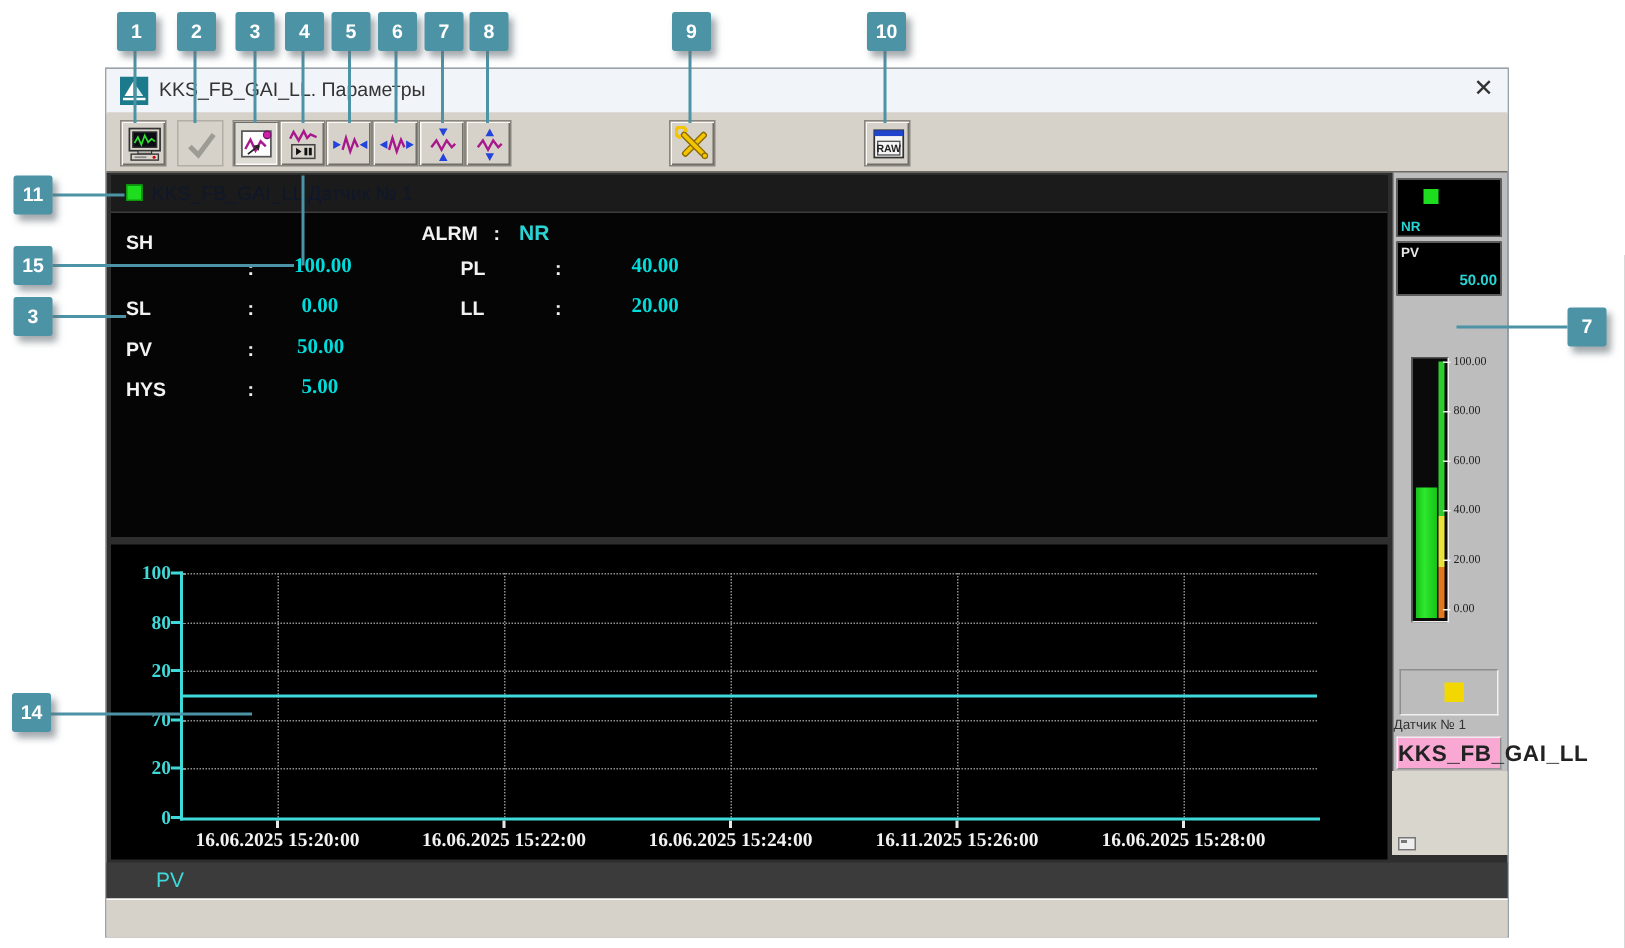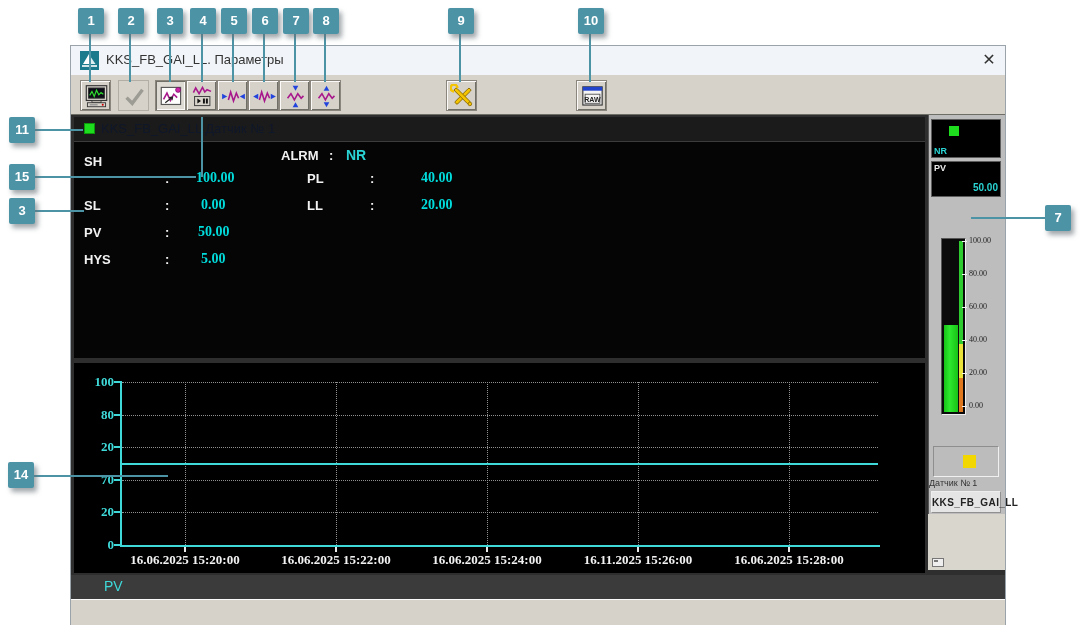--- a/index.html
+++ b/index.html
@@ -45,23 +45,23 @@
   .sb-pv-value{position:absolute;left:931px;top:182px;width:67px;text-align:right;font-size:10px;font-weight:bold;color:#2ad4d4;}
   .gauge-frame{left:941px;top:238px;width:25px;height:177px;background:#0a0a0a;box-sizing:border-box;
                border-top:1px solid #555;border-left:1px solid #555;border-right:1px solid #efefef;border-bottom:1px solid #efefef;}
   .gauge-fill{position:absolute;left:2px;bottom:2px;width:14px;background:linear-gradient(to right,#17c217,#2ee82e 40%,#17c217);}
   .gauge-zones{position:absolute;right:2px;top:2px;bottom:2px;width:4px;display:flex;flex-direction:column;}
   .gtick{position:absolute;left:969px;width:34px;font-family:"Liberation Serif",serif;font-size:8px;color:#222;}
   .yellow-box{left:933px;top:446px;width:66px;height:31px;background:#bcbcbc;box-sizing:border-box;
               border-top:1px solid #8e8e8e;border-left:1px solid #8e8e8e;border-right:1px solid #f0f0f0;border-bottom:1px solid #f0f0f0;}
   .yellow-sq{position:absolute;left:29px;top:8px;width:13px;height:13px;background:#f2d800;}
   .sensor-name{left:929px;top:478px;font-size:9px;color:#333;}
-  .kks-box{left:931px;top:491px;width:70px;height:22px;background:#e5e5e5;box-sizing:border-box;text-align:right;line-height:22px;
+  .kks-box{left:931px;top:491px;width:70px;height:22px;background:#f9a8d4;box-sizing:border-box;text-align:right;line-height:22px;
            border-top:1px solid #eee;border-left:1px solid #eee;border-right:1px solid #909090;border-bottom:1px solid #909090;
-           font-size:10px;font-weight:bold;color:#222;letter-spacing:0.4px;}
+           font-size:15px;font-weight:bold;color:#222;letter-spacing:0.4px;}
   .beige-area{left:928px;top:514px;width:77px;height:56px;background:#d9d6cd;}
   .grip{left:932px;top:558px;width:12px;height:9px;background:#efefef;border:1px solid #777;box-sizing:border-box;}
   .grip::after{content:"";position:absolute;left:1px;top:1px;width:4px;height:2px;background:#777;}
   
   .badge{position:absolute;width:26px;height:26px;background:#4d93a6;color:#fff;font-weight:bold;font-size:13px;
          text-align:center;line-height:26px;z-index:60;border-radius:2px;box-shadow:3px 4px 5px rgba(100,110,116,.6);}
   .cl{position:absolute;background:#4d93a6;z-index:55;}
   .cl.v{width:2px;}
   .cl.h{height:2px;}
   .overlay{position:absolute;left:0;top:0;width:1083px;height:632px;pointer-events:none;}

